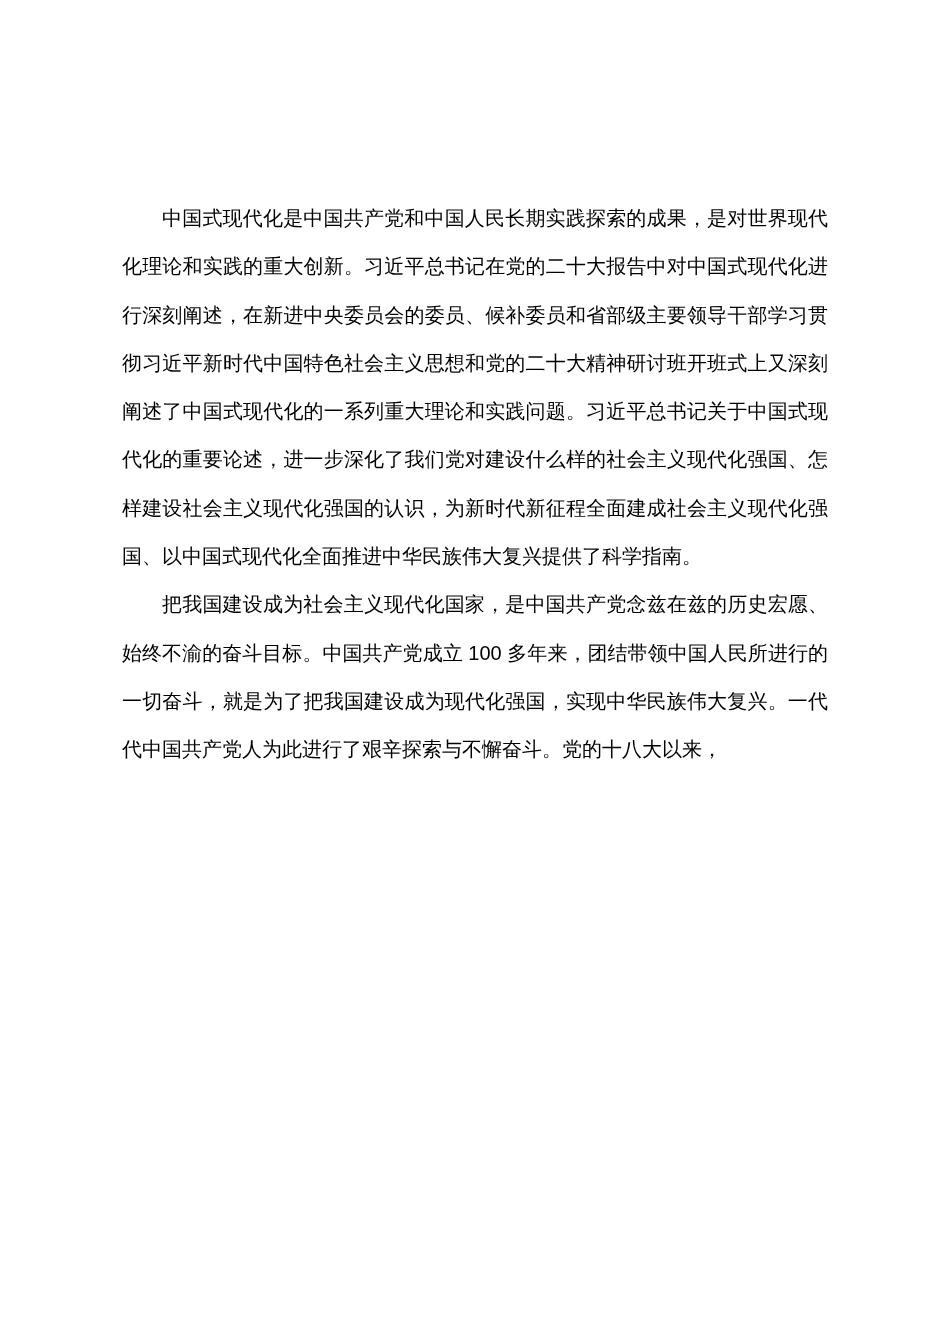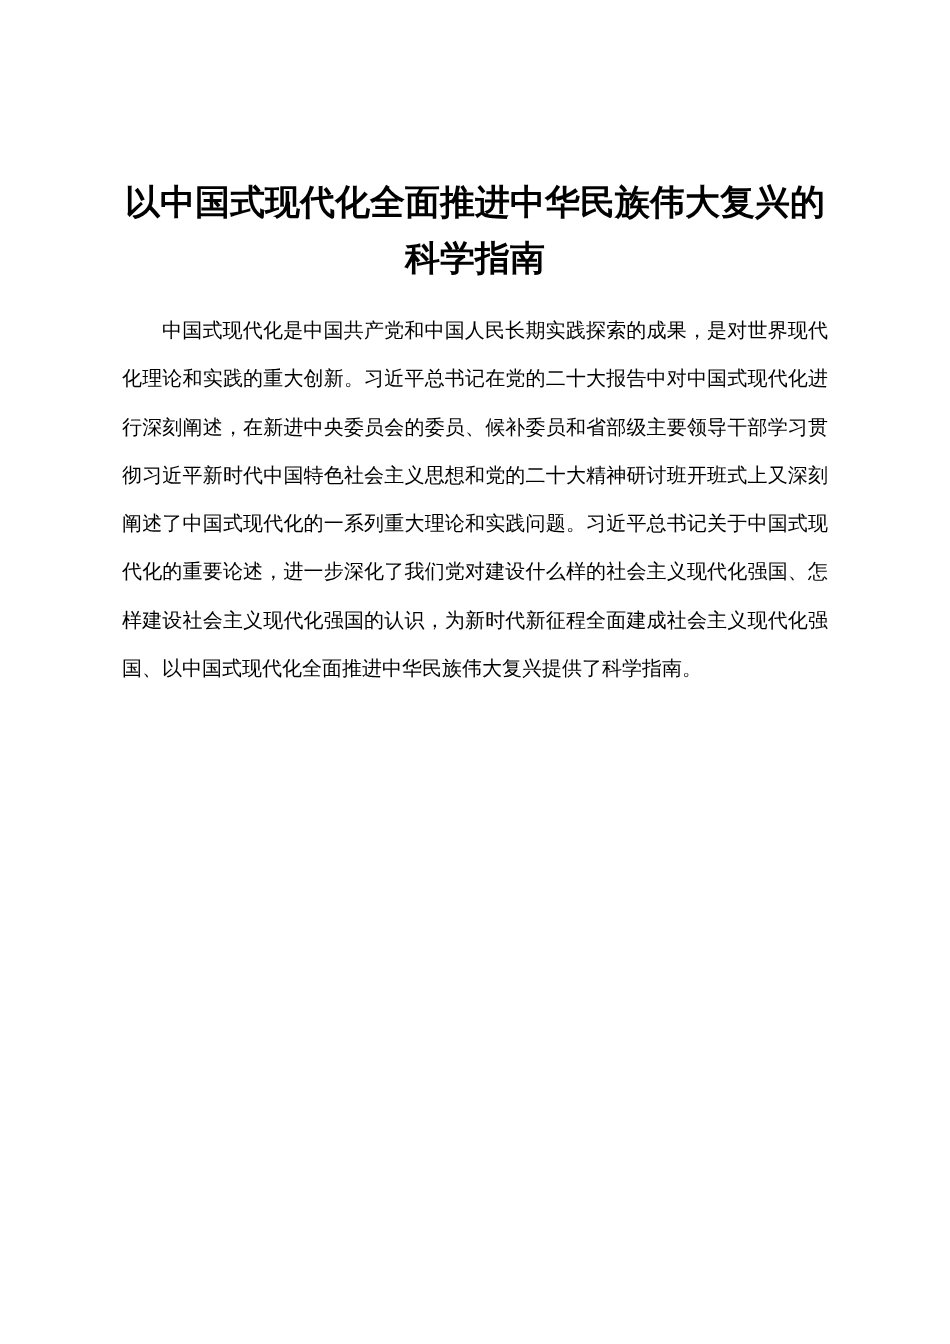--- a/index.html
+++ b/index.html
@@ -44,18 +44,18 @@
   }
   .doc-body p.subheading {
     font-weight: 700;
     text-align: left;
   }
 </style>
 </head>
 <body>
 
 <div class="page">
-  <h1 class="doc-title">以中国式现代化全面推进中华民族伟大复兴的科学指南</h1>
 
   <div class="doc-body">
     <p>中国式现代化是中国共产党和中国人民长期实践探索的成果，是对世界现代化理论和实践的重大创新。习近平总书记在党的二十大报告中对中国式现代化进行深刻阐述，在新进中央委员会的委员、候补委员和省部级主要领导干部学习贯彻习近平新时代中国特色社会主义思想和党的二十大精神研讨班开班式上又深刻阐述了中国式现代化的一系列重大理论和实践问题。习近平总书记关于中国式现代化的重要论述，进一步深化了我们党对建设什么样的社会主义现代化强国、怎样建设社会主义现代化强国的认识，为新时代新征程全面建成社会主义现代化强国、以中国式现代化全面推进中华民族伟大复兴提供了科学指南。</p>
+    <p>把我国建设成为社会主义现代化国家，是中国共产党念兹在兹的历史宏愿、始终不渝的奋斗目标。中国共产党成立 100 多年来，团结带领中国人民所进行的一切奋斗，就是为了把我国建设成为现代化强国，实现中华民族伟大复兴。一代代中国共产党人为此进行了艰辛探索与不懈奋斗。党的十八大以来，</p>
   </div>
 </div>
 
 </body></html>

